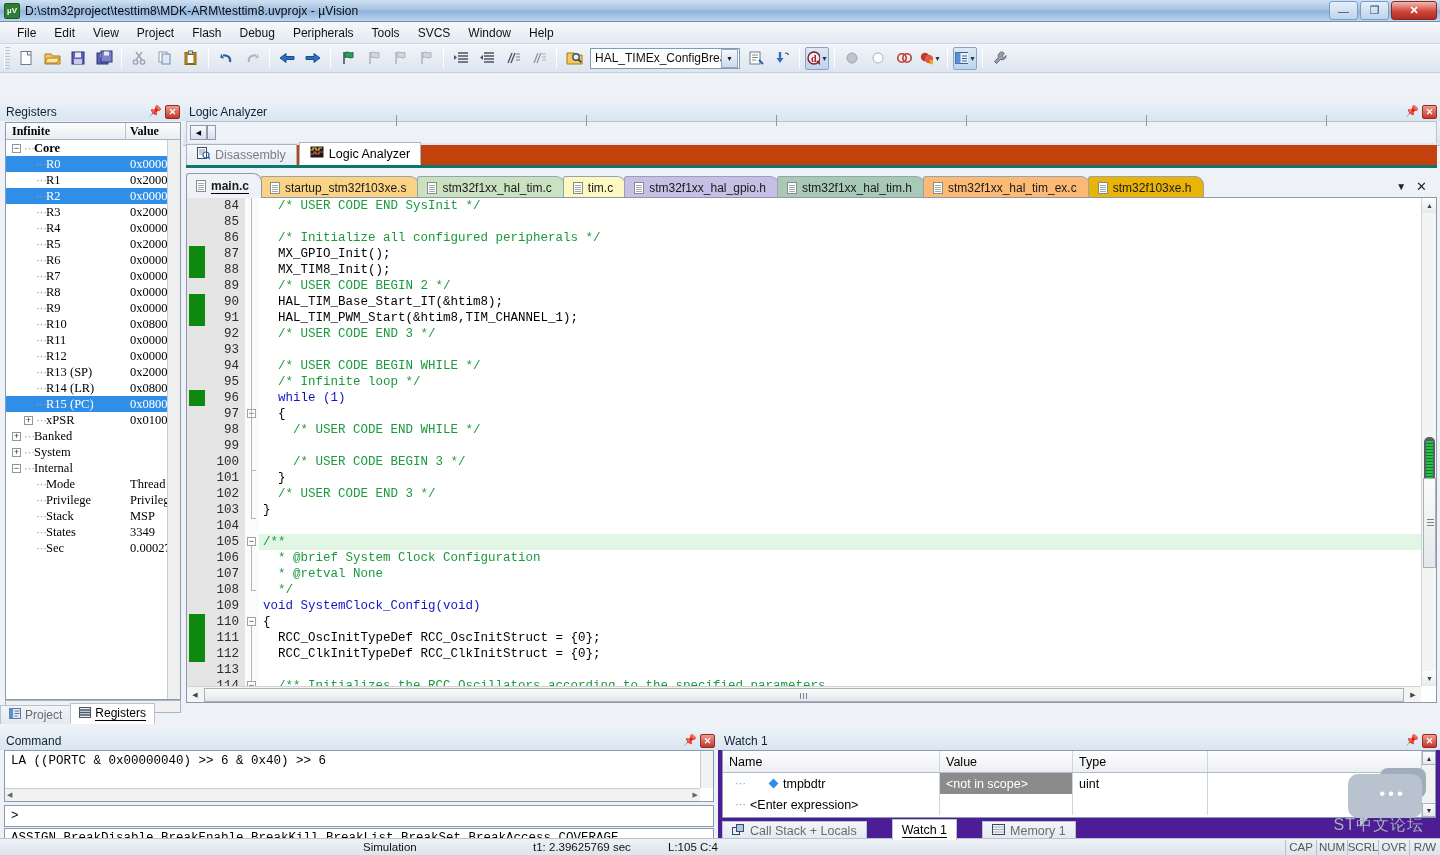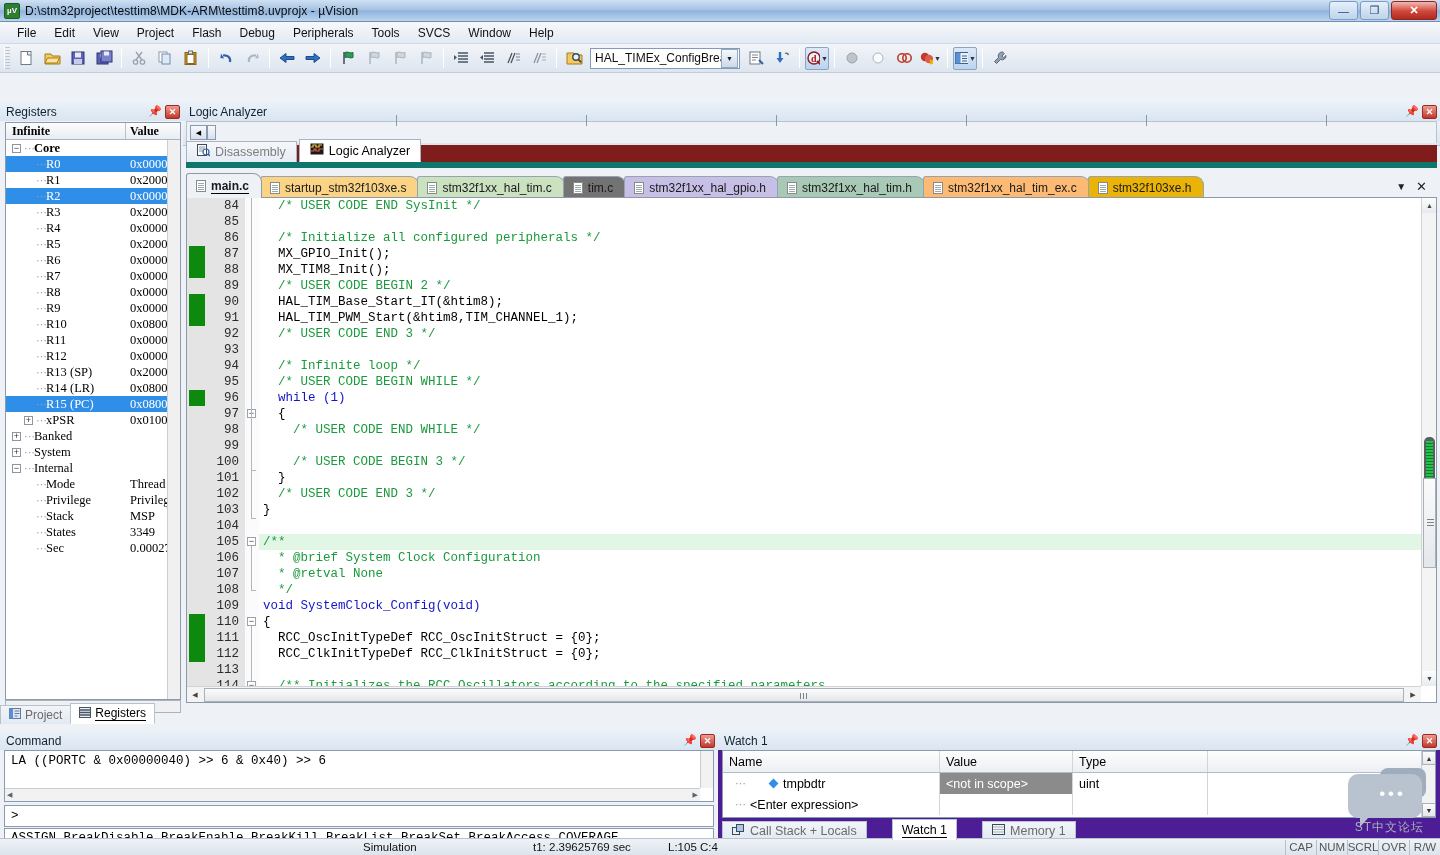--- a/index.html
+++ b/index.html
@@ -134,21 +134,21 @@
             background:linear-gradient(to bottom,#eaf1f8,#dae5f1); display:flex; align-items:center; padding-left:6px; font-size:12px; color:#123; }
   .la-toolstrip { position:absolute; left:186px; top:121px; width:1251px; height:22px; background:#eef2f7;
                   border:1px solid #b9c3cf; border-bottom:none; display:flex; align-items:center; }
   .la-scrollbtn { width:17px; height:15px; margin-left:3px; border:1px solid #8a99ab;
                   background:linear-gradient(to bottom,#f8fafc,#d6e0ec); display:flex; align-items:center; justify-content:center; font-size:7px;}
   .la-thumb { width:9px; height:15px; border:1px solid #8a99ab; background:linear-gradient(to bottom,#f8fafc,#d6e0ec); }
   .la-ticks { flex:1; height:21px; position:relative; }
   .la-ticks i { position:absolute; top:-7px; width:1px; height:11px; background:#8d98a6; }
 
   .viewtabs { position:absolute; left:186px; top:145px; width:1251px; height:23px; display:flex; align-items:flex-end;
-              border-bottom:6px solid #0f766e; background:#7f1d1d; }
+              border-bottom:3px solid #0f766e; background:#c2410c; }
   .vtab { height:21px; display:flex; align-items:center; gap:5px; padding:0 10px; font-size:12.5px;
           color:#7e7e7e; background:linear-gradient(to bottom,#f5f7fa,#e6ecf4); border:1px solid #a9b4c2; border-bottom:none; margin-right:2px;}
   .vtab.active { height:23px; color:#000; background:#fff; z-index:3; border-bottom:1px solid #fff; }
 
   
   .filetabs { position:absolute; left:186px; top:172px; width:1251px; height:26px; display:flex; align-items:flex-end; }
   .ftab {
     height:22px; display:flex; align-items:center; gap:5px; padding:0 12px 0 9px;
     font-size:12px; color:#1a1a1a; border:1px solid #98a3b1; border-bottom:none;
     border-radius:3px 9px 0 0; margin-right:-2px; position:relative;
@@ -231,21 +231,21 @@
   .wtab.active .wtab-label{ border-bottom:1.5px solid #000; }
 
   
   .statusbar { position:absolute; left:0; bottom:0; width:1440px; height:17px;
                background:linear-gradient(to bottom,#eef2f7,#dde4ec); border-top:1px solid #b9c3cf;
                display:flex; align-items:center; font-size:11.5px; color:#111; }
   .st-seg { padding:0 8px; height:15px; display:flex; align-items:center; }
   .st-ind { width:31px; justify-content:center; border-left:1px solid #b6c0cc; color:#555; }
 
   .watermark { position:absolute; right:12px; bottom:17px; width:120px; height:70px; pointer-events:none; }
-  .wm-text { position:absolute; right:4px; bottom:2px; font-size:12px; color:#a8b0b8; letter-spacing:1px; }
+  .wm-text { position:absolute; right:4px; bottom:2px; font-size:16px; color:#a8b0b8; letter-spacing:1px; }
   .wm-bub  { position:absolute; right:6px; bottom:20px; width:74px; height:44px; border-radius:10px;
              background:#b9c3cf; }
   .wm-bub:after{content:"";position:absolute;left:12px;bottom:-9px;border-width:10px 9px 0 0;border-style:solid;border-color:#b9c3cf transparent transparent transparent;}
   .wm-bub2 { position:absolute; right:2px; bottom:40px; width:46px; height:30px; border-radius:8px; background:#9fadbd; }
   .wm-dots { position:absolute; right:22px; bottom:34px; color:#fff; font-size:17px; letter-spacing:3px; }
 </style>
 </head>
 <body>
 
 <div class="app">
@@ -971,21 +971,21 @@
       <span class="fname active-label">main.c</span>
     </div>
     <div class="ftab" style="background:#fbd385">
       <span class="docicon"></span>
       <span class="fname">startup_stm32f103xe.s</span>
     </div>
     <div class="ftab" style="background:#cbe2c0">
       <span class="docicon"></span>
       <span class="fname">stm32f1xx_hal_tim.c</span>
     </div>
-    <div class="ftab" style="background:#737373">
+    <div class="ftab" style="background:#fef9c3">
       <span class="docicon"></span>
       <span class="fname">tim.c</span>
     </div>
     <div class="ftab" style="background:#c8bfe7">
       <span class="docicon"></span>
       <span class="fname">stm32f1xx_hal_gpio.h</span>
     </div>
     <div class="ftab" style="background:#a8c9b6">
       <span class="docicon"></span>
       <span class="fname">stm32f1xx_hal_tim.h</span>
@@ -1068,22 +1068,22 @@
         <div class="crow cmt">  /* USER CODE END SysInit */</div>
         <div class="crow plain"></div>
         <div class="crow cmt">  /* Initialize all configured peripherals */</div>
         <div class="crow plain">  MX_GPIO_Init();</div>
         <div class="crow plain">  MX_TIM8_Init();</div>
         <div class="crow cmt">  /* USER CODE BEGIN 2 */</div>
         <div class="crow plain">  HAL_TIM_Base_Start_IT(&amp;htim8);</div>
         <div class="crow plain">  HAL_TIM_PWM_Start(&amp;htim8,TIM_CHANNEL_1);</div>
         <div class="crow cmt">  /* USER CODE END 3 */</div>
         <div class="crow plain"></div>
+        <div class="crow cmt">  /* USER CODE BEGIN WHILE */</div>
         <div class="crow cmt">  /* Infinite loop */</div>
-        <div class="crow cmt">  /* USER CODE BEGIN WHILE */</div>
         <div class="crow kw">  while (1)</div>
         <div class="crow plain">  {</div>
         <div class="crow cmt">    /* USER CODE END WHILE */</div>
         <div class="crow plain"></div>
         <div class="crow cmt">    /* USER CODE BEGIN 3 */</div>
         <div class="crow plain">  }</div>
         <div class="crow cmt">  /* USER CODE END 3 */</div>
         <div class="crow plain">}</div>
         <div class="crow plain"></div>
         <div class="crow cmt hl">/**</div>

